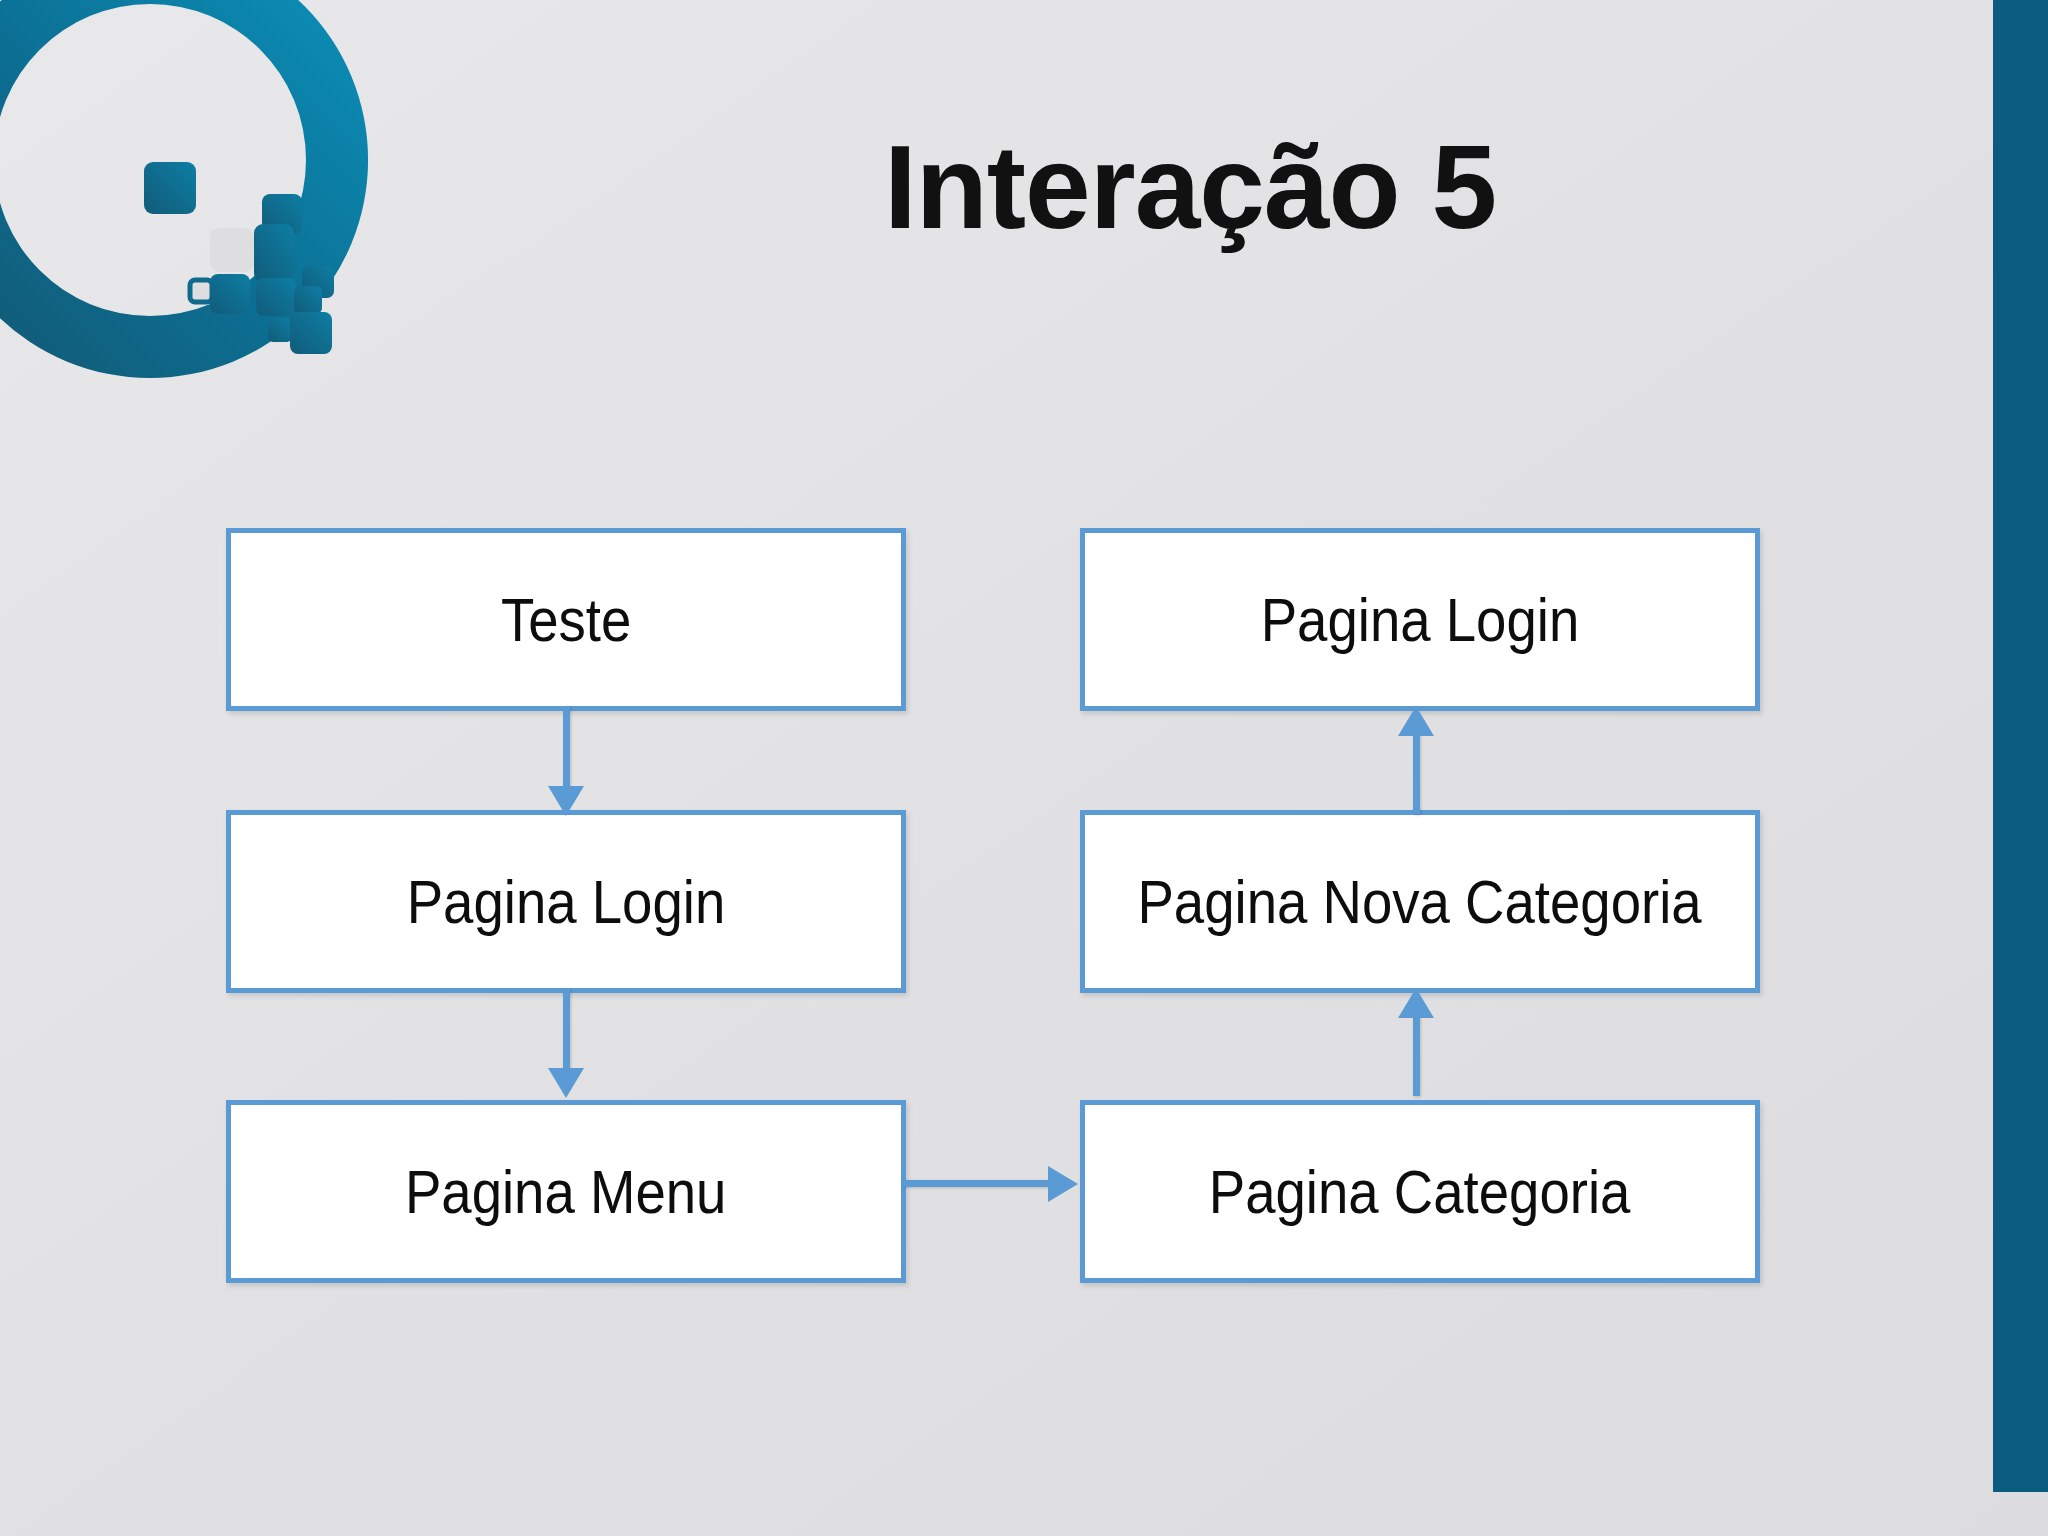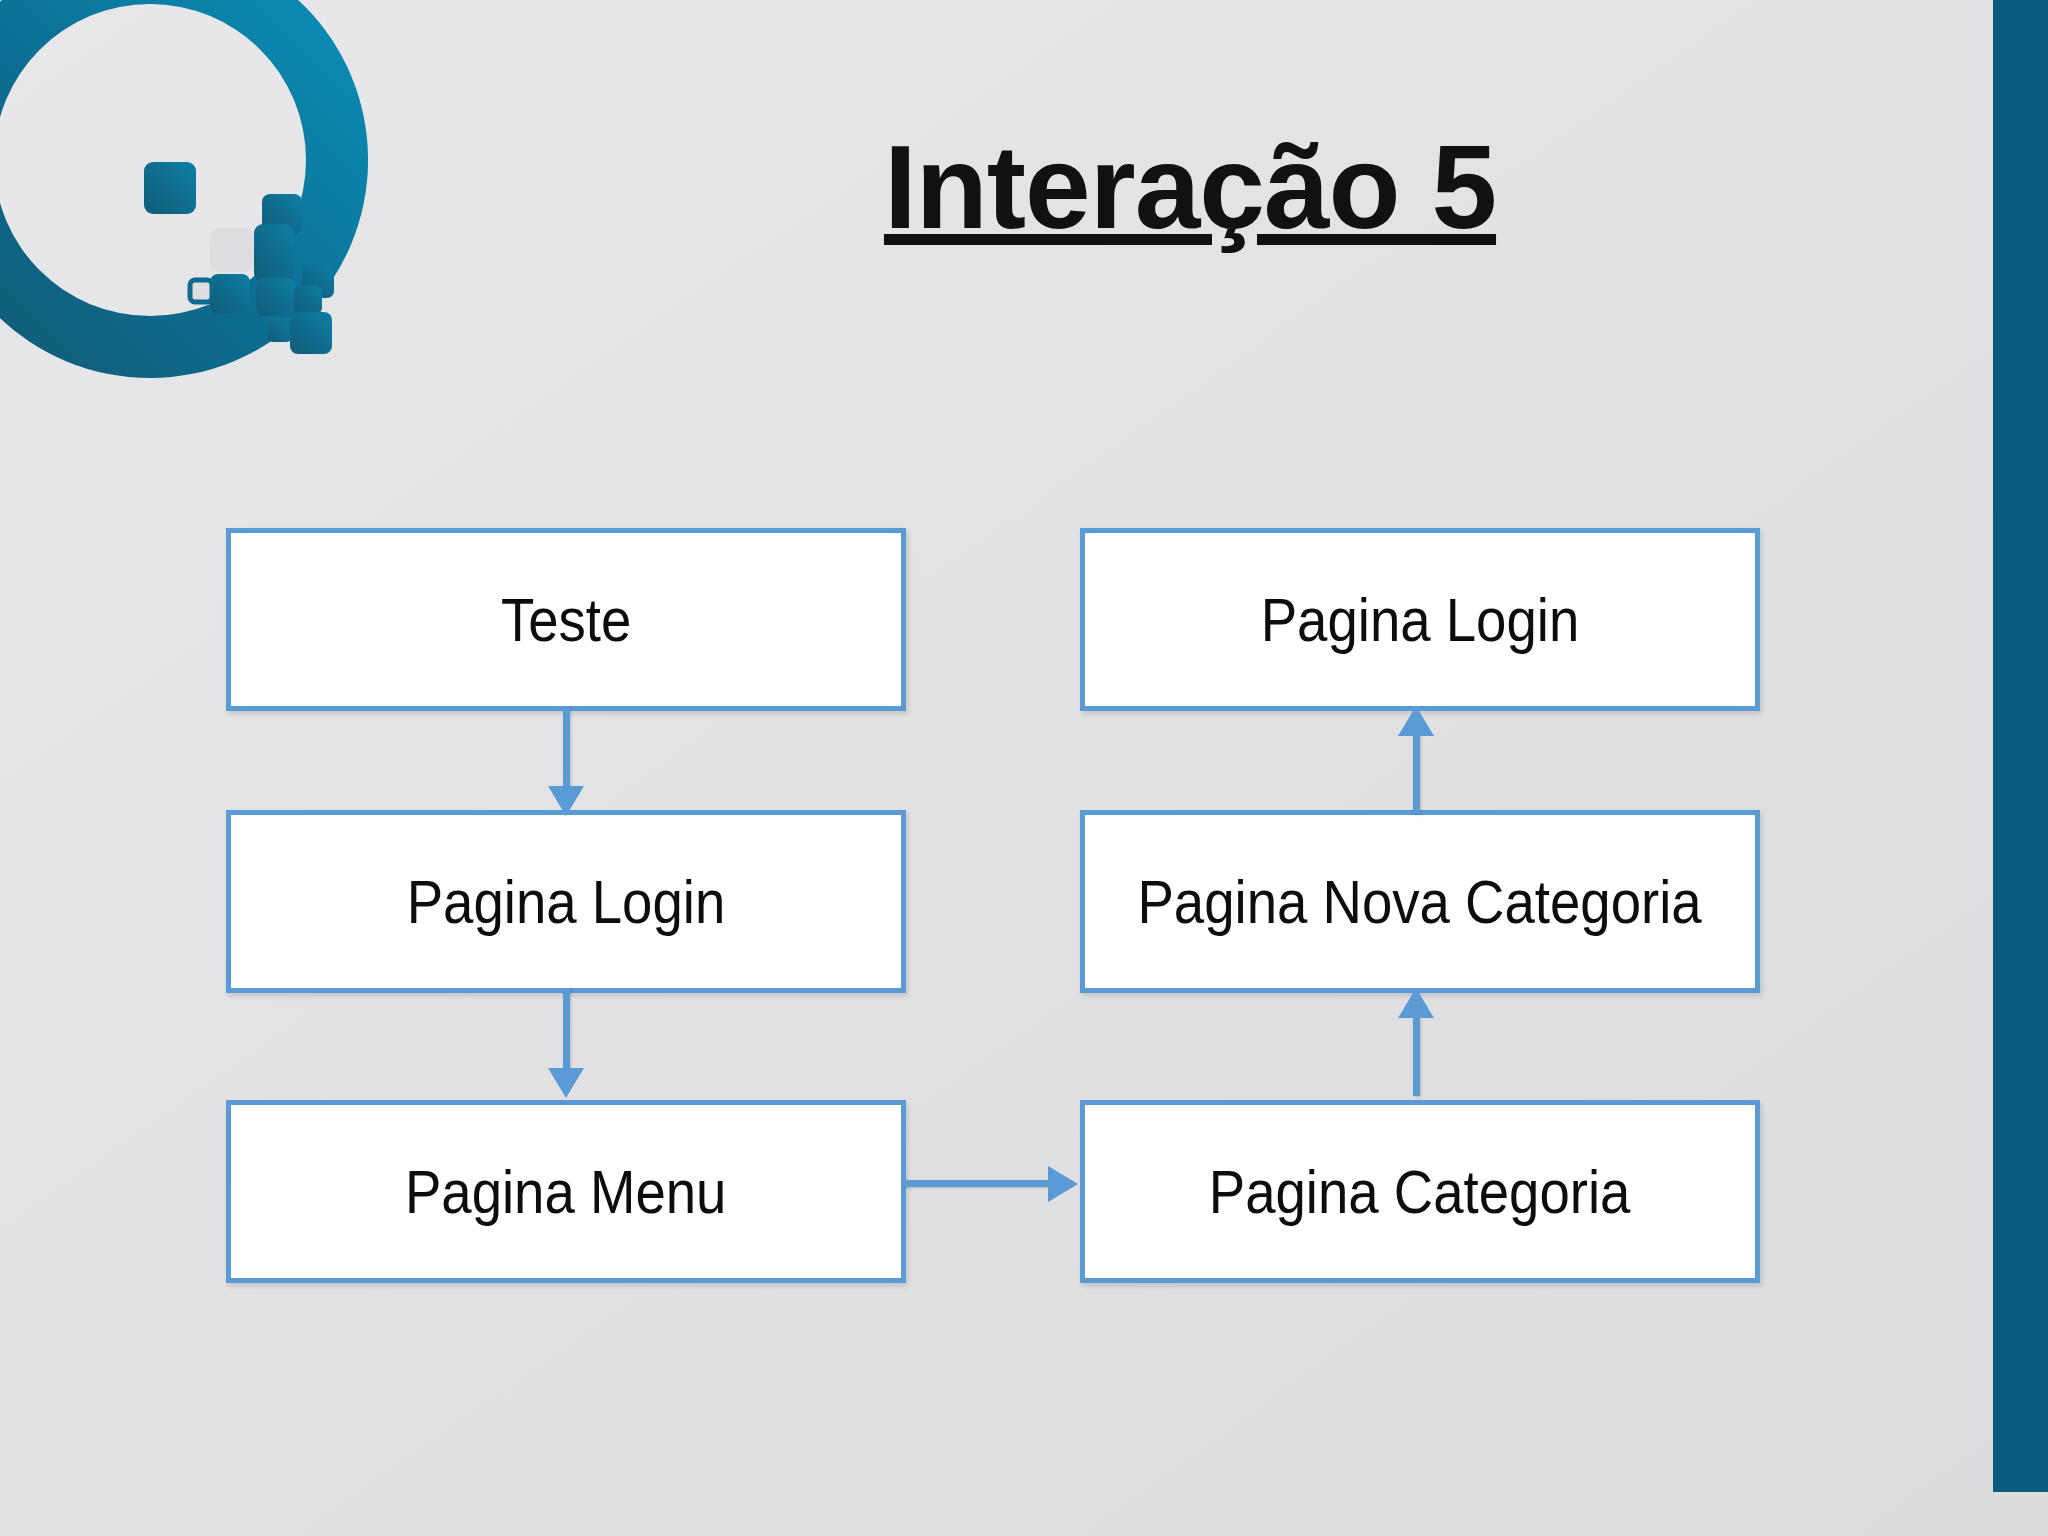--- a/index.html
+++ b/index.html
@@ -40,21 +40,20 @@
     left: 430px;
     top: 128px;
     width: 1520px;
     text-align: center;
     font-size: 118px;
     font-weight: bold;
     color: #111111;
     letter-spacing: -1px;
     line-height: 1.0;
     white-space: nowrap;
-    text-decoration: underline;
   }
 
   
   .flow-box {
     position: absolute;
     box-sizing: border-box;
     background: #ffffff;
     border: 5px solid #5b9bd5;
     display: flex;
     align-items: center;

